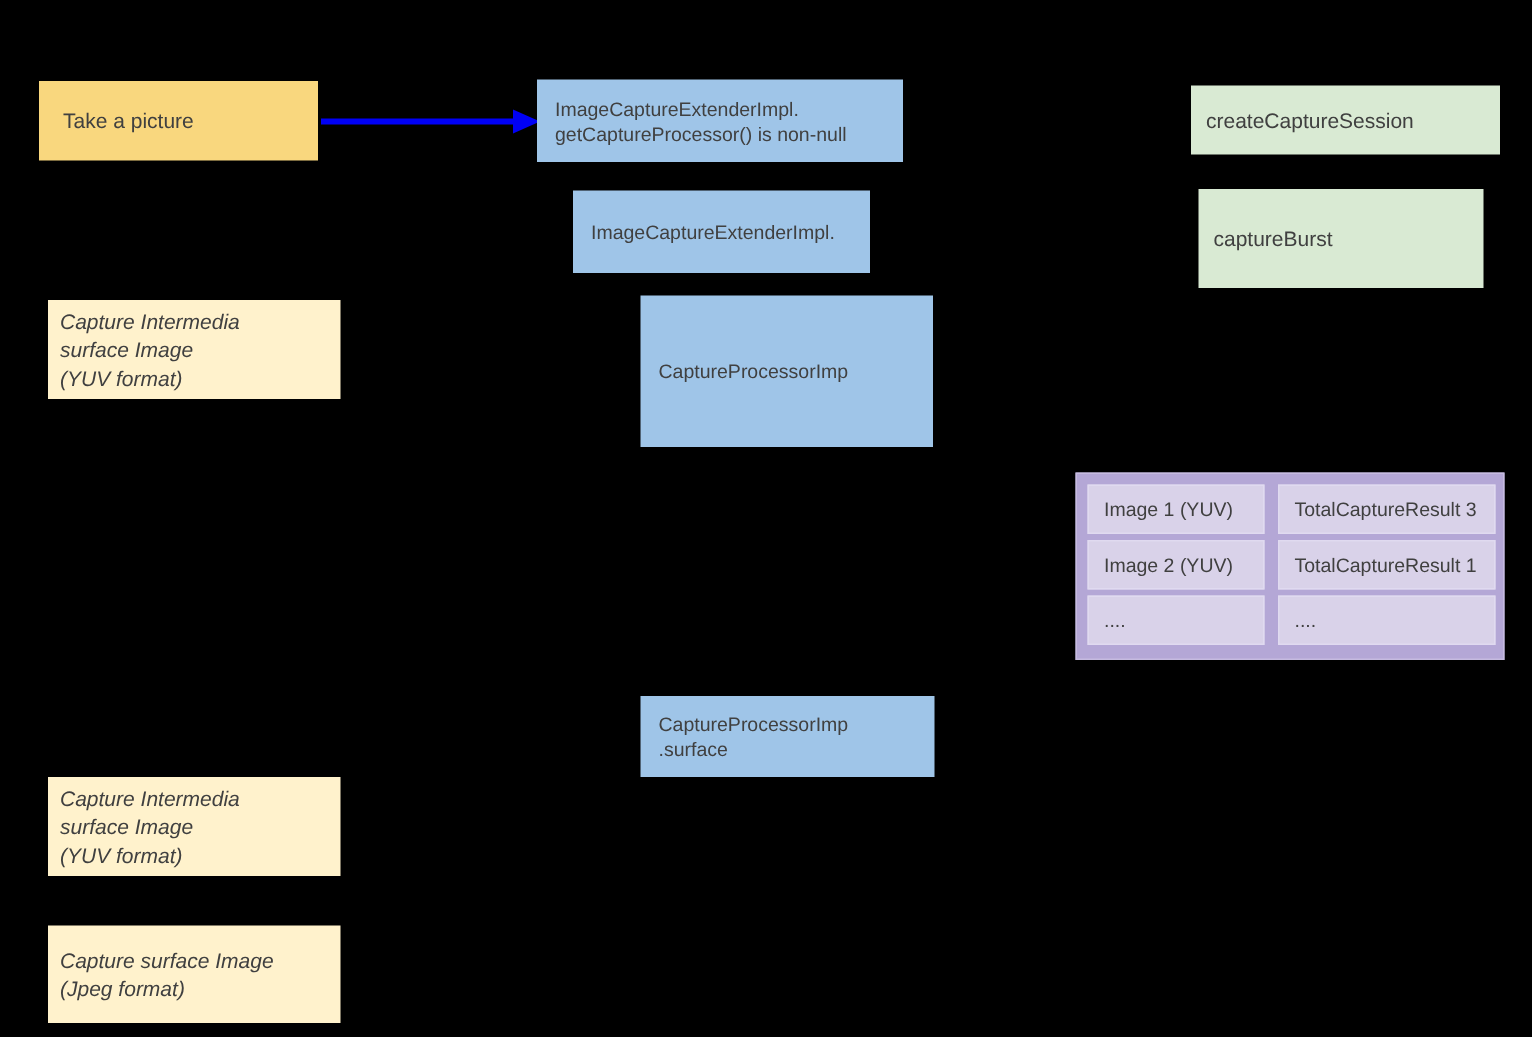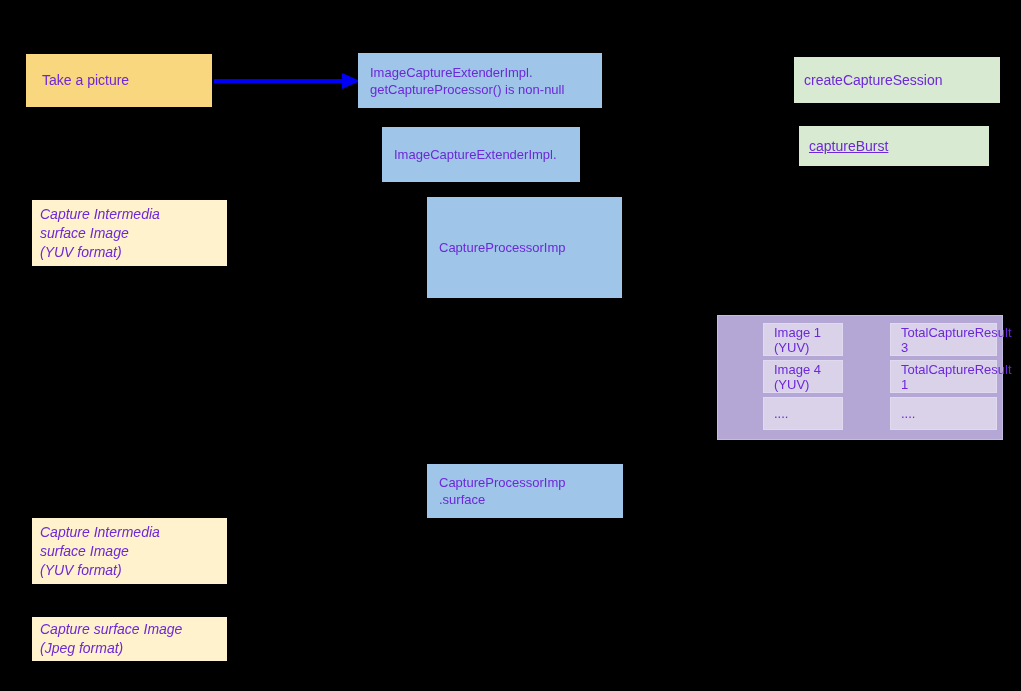--- a/index.html
+++ b/index.html
@@ -7,21 +7,21 @@
     padding: 0;
     background: #000;
   }
   .canvas {
     position: relative;
     width: 1021px;
     height: 691px;
     background: var(--background, #000);
     overflow: hidden;
     font-family: "Liberation Sans", "DejaVu Sans", sans-serif;
-    color: #6d28d9;
+    color: #404040;
   }
   .box {
     position: absolute;
     display: flex;
     flex-direction: column;
     justify-content: center;
     box-sizing: border-box;
     font-size: 13px;
     line-height: 17px;
   }
@@ -30,26 +30,26 @@
 
   .gold   { background: var(--gold); }
   .pale   { background: var(--pale-yellow); font-style: italic; }
   .blue   { background: var(--blue); }
   .green  { background: var(--green); }
 
   .take-picture   { left: 26px;  top: 54px;  width: 186px; height: 53px; padding-left: 16px; font-size: 14px; }
   .proc-nonnull   { left: 358px; top: 53px;  width: 244px; height: 55px; padding-left: 12px; }
   .capture-stages { left: 382px; top: 127px; width: 198px; height: 55px; padding-left: 12px; }
   .create-session { left: 794px; top: 57px;  width: 206px; height: 46px; padding-left: 10px; font-size: 14px; }
-  .capture-burst  { left: 799px; top: 126px; width: 190px; height: 40px; padding-left: 10px; font-size: 14px; text-decoration: underline; }
+  .capture-burst  { left: 799px; top: 126px; width: 190px; height: 66px; padding-left: 10px; font-size: 14px; }
   .yellow1        { left: 32px;  top: 200px; width: 195px; height: 66px; padding-left: 8px;  font-size: 14px; line-height: 19px; }
   .proc-imp       { left: 427px; top: 197px; width: 195px; height: 101px; padding-left: 12px; }
   .process-box    { left: 427px; top: 464px; width: 196px; height: 54px; padding-left: 12px; }
   .yellow2        { left: 32px;  top: 518px; width: 195px; height: 66px; padding-left: 8px;  font-size: 14px; line-height: 19px; }
-  .yellow3        { left: 32px;  top: 617px; width: 195px; height: 44px; padding-left: 8px;  font-size: 14px; line-height: 19px; }
+  .yellow3        { left: 32px;  top: 617px; width: 195px; height: 65px; padding-left: 8px;  font-size: 14px; line-height: 19px; }
 
   .results-table {
     position: absolute;
     left: 717px; top: 315px;
     width: 286px; height: 125px;
     background: var(--purple-outer);
     border: 1px solid #c6bbe0;
     box-sizing: border-box;
     display: grid;
     grid-template-columns: 118px 145px;
@@ -59,21 +59,20 @@
     padding: 7px 0 0 7px;
   }
   .cell {
     background: var(--purple-cell);
     border: 1px solid #e0daf0;
     box-sizing: border-box;
     display: flex;
     align-items: center;
     padding-left: 10px;
     font-size: 13px;
-    margin-left: 38px;
   }
   .overlay {
     position: absolute;
     left: 0; top: 0;
     width: 1021px; height: 691px;
     pointer-events: none;
   }
 </style>
 </head>
 <body>
@@ -145,21 +144,21 @@
   </div>
 
   <div class="results-table">
     <div class="cell">
       <span>Image 1 (YUV)</span>
     </div>
     <div class="cell">
       <span>TotalCaptureResult 3</span>
     </div>
     <div class="cell">
-      <span>Image 4 (YUV)</span>
+      <span>Image 2 (YUV)</span>
     </div>
     <div class="cell">
       <span>TotalCaptureResult 1</span>
     </div>
     <div class="cell">
       <span>....</span>
     </div>
     <div class="cell">
       <span>....</span>
     </div>

